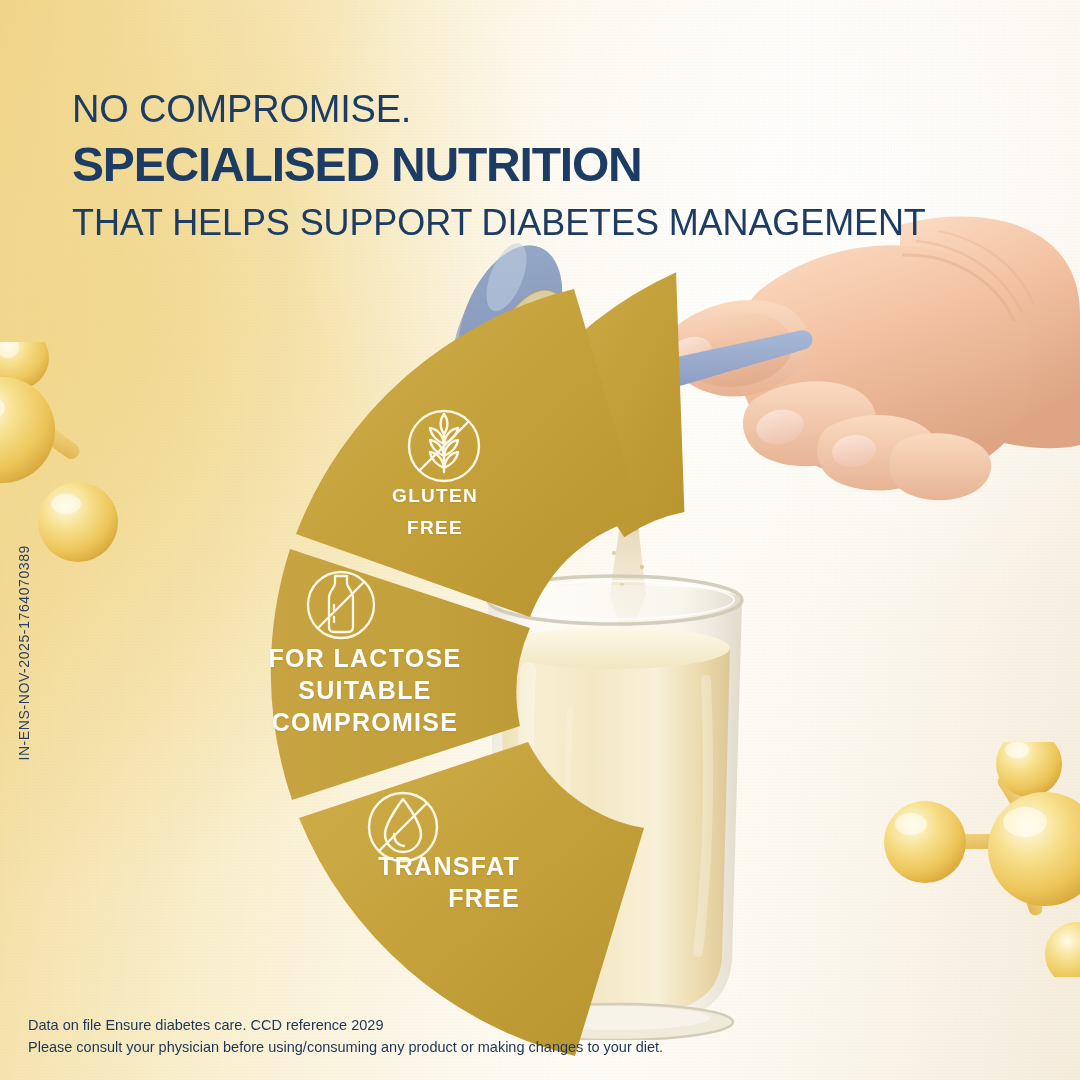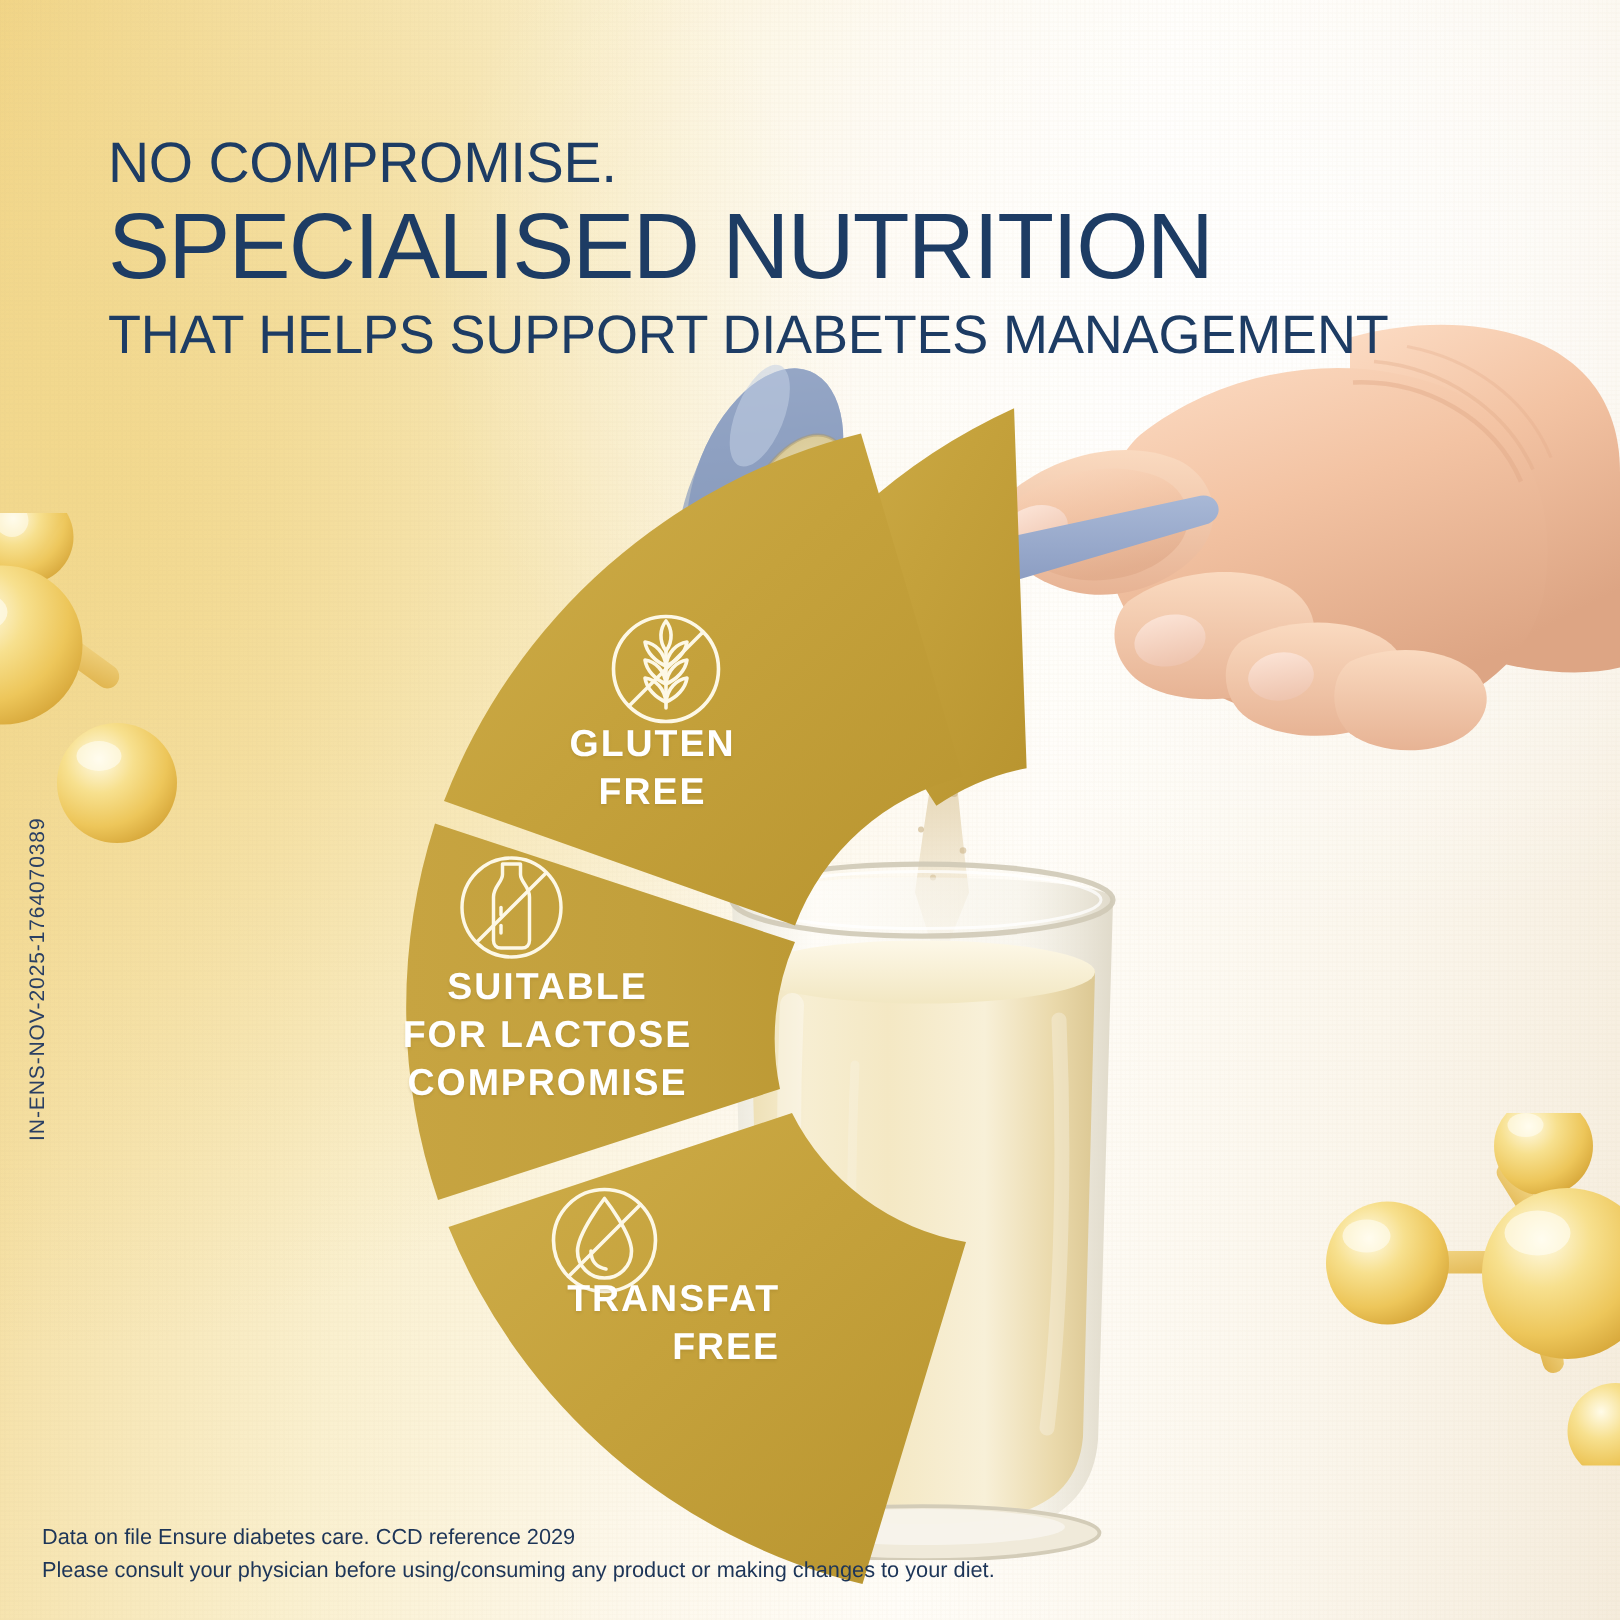--- a/index.html
+++ b/index.html
@@ -32,21 +32,21 @@
     color:#1d3c64;
     letter-spacing:.2px;
     z-index:6;
   }
   .hl1{
     font-size:38px;font-weight:normal;line-height:42px;
     letter-spacing:-0.2px;
     white-space:nowrap;
   }
   .hl2{
-    font-size:62px;font-weight:normal;line-height:66px;
+    font-size:48px;font-weight:bold;line-height:66px;
     letter-spacing:-1.2px;
     margin-top:2px;
     white-space:nowrap;
   }
   .hl3{
     font-size:36px;font-weight:normal;line-height:42px;
     letter-spacing:-0.1px;
     margin-top:4px;
     white-space:nowrap;
   }
@@ -76,21 +76,21 @@
   
   .ring{
     position:absolute;left:0;top:0;width:1080px;height:1080px;z-index:4;
     pointer-events:none;
   }
   .seg-label{
     position:absolute;color:#ffffff;text-align:center;
     font-weight:bold;letter-spacing:1.3px;z-index:5;
     text-shadow:0 1px 2px rgba(120,95,25,.18);
   }
-  .lbl-gluten{left:330px;top:480px;width:210px;font-size:25px;line-height:32px;}
+  .lbl-gluten{left:330px;top:480px;width:210px;font-size:19px;line-height:32px;}
   .lbl-lactose{left:250px;top:642px;width:230px;font-size:25px;line-height:32px;}
   .lbl-transfat{left:300px;top:850px;width:220px;font-size:25px;line-height:32px;text-align:right;}
 
   .seg-icon{position:absolute;z-index:5;}
   .ic-gluten{left:398px;top:400px;width:92px;height:92px;}
   .ic-lactose{left:298px;top:562px;width:86px;height:86px;}
   .ic-transfat{left:358px;top:782px;width:90px;height:90px;}
 
   
   .photo{position:absolute;z-index:3;}
@@ -212,22 +212,22 @@
       <path d="M36 52 C36 59 40 63 46 64"></path>
       <line x1="21" y1="69" x2="69" y2="21"></line>
     </svg>
   </div>
 
   <div class="seg-label lbl-gluten">
     <div>GLUTEN</div>
     <div>FREE</div>
   </div>
   <div class="seg-label lbl-lactose">
+    <div>FOR LACTOSE</div>
     <div>SUITABLE</div>
-    <div>FOR LACTOSE</div>
     <div>COMPROMISE</div>
   </div>
   <div class="seg-label lbl-transfat">
     <div>TRANSFAT</div>
     <div>FREE</div>
   </div>
 
   <div class="photo powder-wrap">
     <svg viewBox="0 0 140 190" width="140" height="190">
       <defs>

